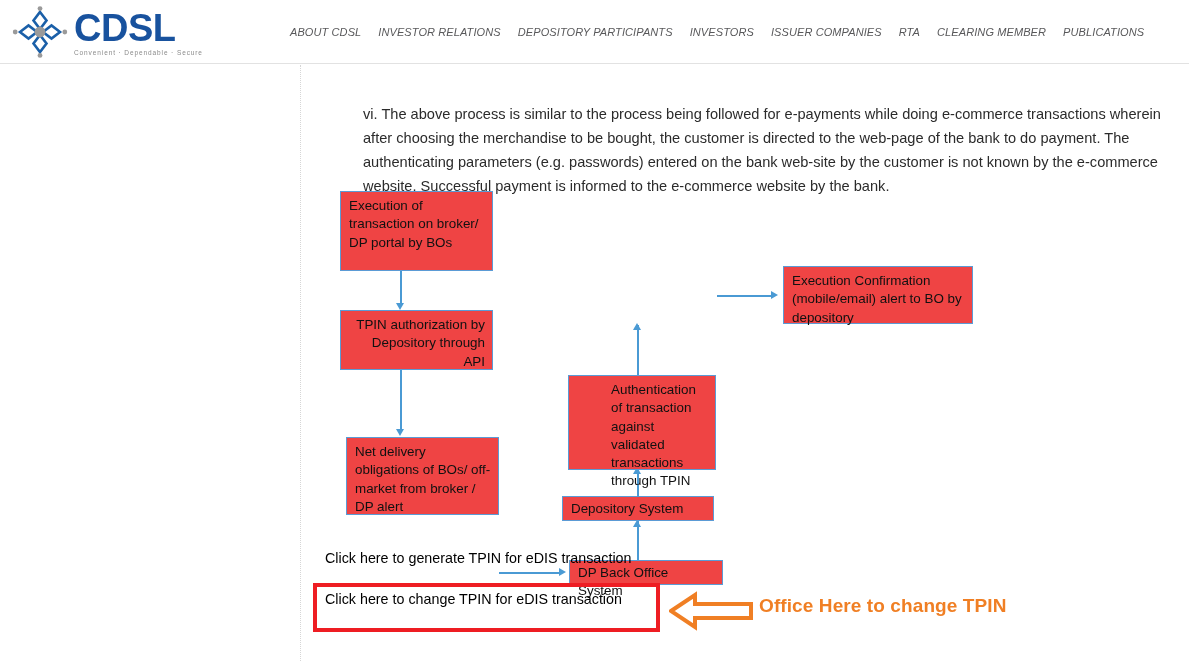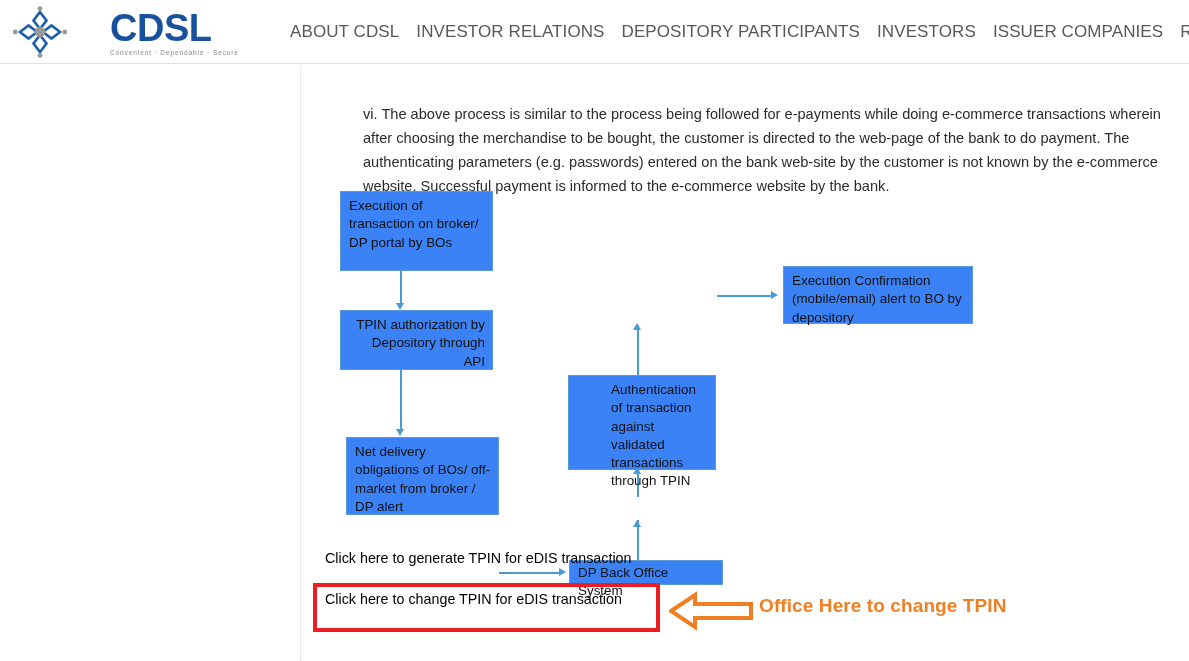--- a/index.html
+++ b/index.html
@@ -24,21 +24,20 @@
     background: #ffffff;
     border-bottom: 1px solid #e2e2e2;
     box-sizing: border-box;
   }
   #brand-logo {
     position: absolute;
     left: 12px; top: 6px;
     width: 270px; height: 52px;
     display: flex;
     align-items: center;
-    gap: 36px;
   }
   #logo-mark {
     width: 56px; height: 52px;
     flex: 0 0 auto;
     position: relative;
   }
   #logo-wordmark {
     margin-left: 6px;
     display: flex;
     flex-direction: column;
@@ -62,26 +61,27 @@
 
   #main-nav {
     position: absolute;
     left: 290px; top: 0;
     width: 890px; height: 64px;
     display: flex;
     align-items: center;
     justify-content: flex-start;
   }
   .nav-item {
-    font-size: 17px;
+    font-size: 11px;
     color: #58585a;
     letter-spacing: 0.1px;
     white-space: nowrap;
     margin-right: 17px;
     cursor: pointer;
+    font-style: italic;
   }
   .nav-item:last-child { margin-right: 0; }
 
   
   #page-body {
     position: absolute;
     left: 0; top: 65px;
     width: 1189px; height: 596px;
     background: #ffffff;
   }
@@ -118,21 +118,21 @@
   
   #flowchart {
     position: absolute;
     left: 0; top: 126px;
     width: 888px; height: 340px;
   }
   .fc-box {
     position: absolute;
     box-sizing: border-box;
     border: 1px solid #5b9bd5;
-    background: #3b82f6;
+    background: #ef4444;
     color: #111111;
     font-size: 13.4px;
     line-height: 18.3px;
     padding: 5px 7px 4px 8px;
   }
   
   .fc-line-v {
     position: absolute;
     width: 1.6px;
     background: #4a9ad4;
@@ -262,20 +262,21 @@
 
       <div class="fc-line-h" style="left:198px; top:256px; width:0px;"></div>
       <div class="fc-line-h" style="left:198px; top:381px; width:62px;"></div>
       <div class="fc-arrow right" style="left:258px; top:377px;"></div>
 
       <div class="fc-box" style="left:268px; top:369px; width:154px; height:25px; padding-top:3px;">DP Back Office System</div>
 
       <div class="fc-line-v" style="left:336px; top:329px; height:40px;"></div>
       <div class="fc-arrow up" style="left:332px; top:329px;"></div>
 
+      <div class="fc-box" style="left:261px; top:305px; width:152px; height:25px; padding-top:3px;">Depository System</div>
 
       <div class="fc-line-v" style="left:336px; top:278px; height:28px;"></div>
       <div class="fc-arrow up" style="left:332px; top:276px;"></div>
 
       <div class="fc-box" style="left:267px; top:184px; width:148px; height:95px;padding-left:42px;">Authentication of transaction against validated transactions through TPIN</div>
 
       <div class="fc-line-v" style="left:336px; top:134px; height:50px;"></div>
       <div class="fc-arrow up" style="left:332px; top:132px;"></div>
 
 

